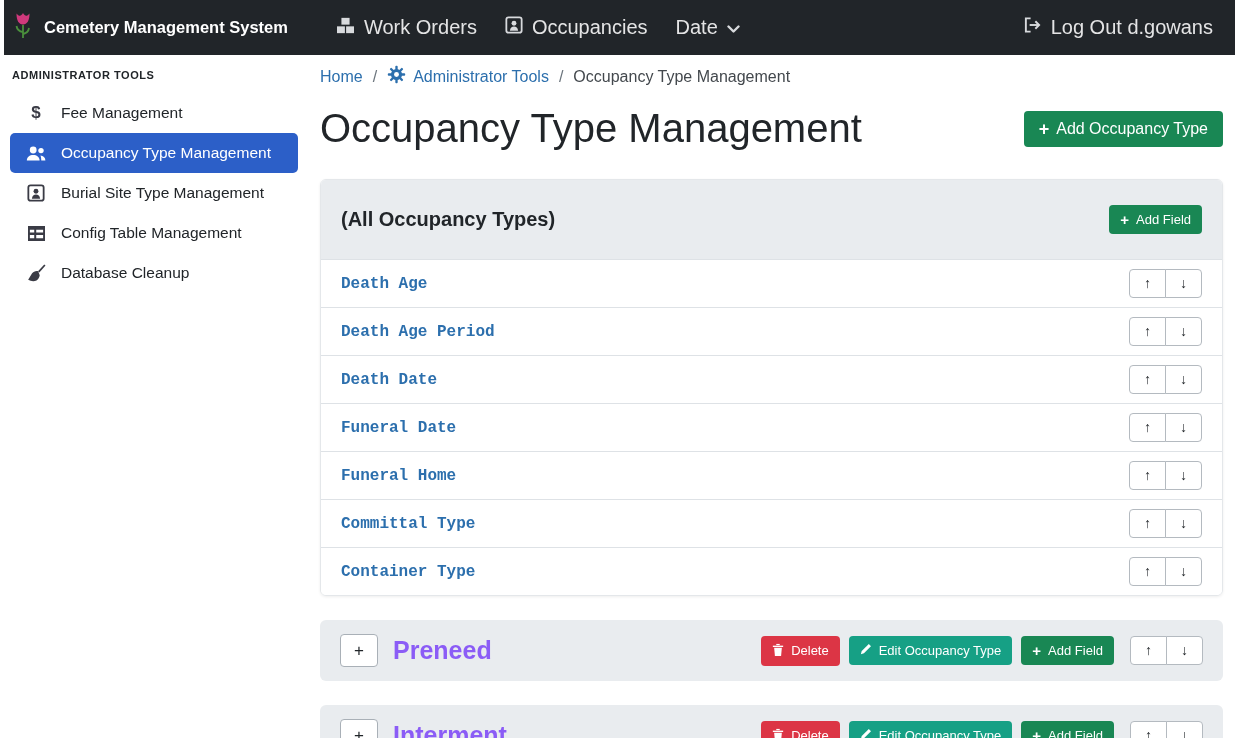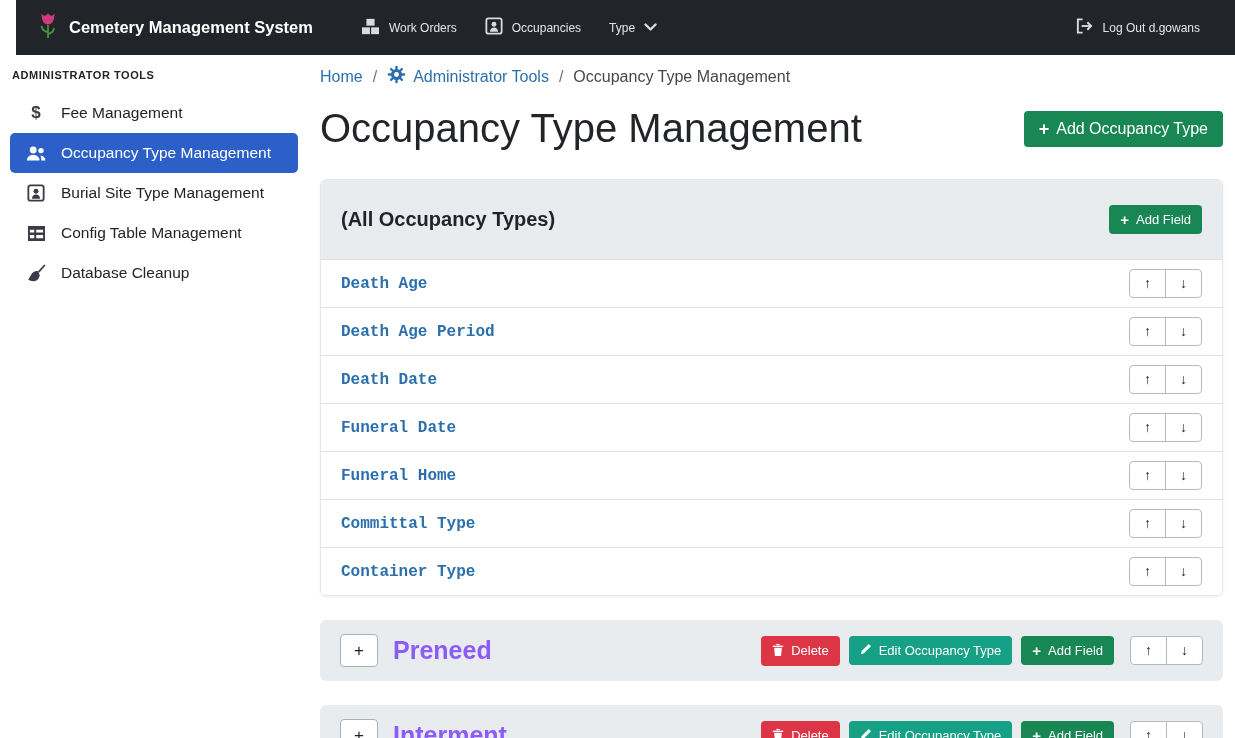--- a/index.html
+++ b/index.html
@@ -5,27 +5,27 @@
   * { box-sizing: border-box; margin: 0; padding: 0; }
   html, body { width: 1235px; height: 738px; overflow: hidden; }
   body {
     font-family: "Liberation Sans", sans-serif;
     background: #fff;
     color: #212529;
     position: relative;
   }
   
   .navbar {
-    position: absolute; top: 0; left: 16px; right: 0; height: 55px;
+    position: absolute; top: 0; left: 4px; right: 0; height: 55px;
     background: var(--navbar-dark, #212529);
-    display: flex; align-items: center; padding: 0 21px; z-index: 20; justify-content: flex-end;
+    display: flex; align-items: center; padding: 0 8px; z-index: 20; justify-content: flex-end;
   }
   .brand { display: flex; align-items: center; gap: 10px; color: #fff;
     font-weight: 700; font-size: 16.5px; margin-right: 34px; cursor: pointer; }
-  .nav-item { color: rgba(255,255,255,.88); font-size: 12px; margin: 0 14px;
+  .nav-item { color: rgba(255,255,255,.88); font-size: 20px; margin: 0 14px;
     display: flex; align-items: center; gap: 9px; cursor: pointer; }
   .nav-right { margin-left: auto; }
   
   .sidebar {
     position: absolute; top: 55px; left: 0; width: 308px; bottom: 0;
     background: #fff; padding-top: 6px;
   }
   .sidebar-heading { font-size: 11px; font-weight: 700; letter-spacing: .05em;
     color: #212529; padding: 8px 12px 12px; }
   .sidebar-item { display: flex; align-items: center; height: 40px;
@@ -115,21 +115,21 @@
       <svg width="18" height="18" viewBox="0 0 20 20">
         <rect x="1.5" y="1.5" width="17" height="17" rx="2.5" fill="none" stroke="#d8dadd" stroke-width="2"></rect>
         <circle cx="10" cy="8" r="2.7" fill="#d8dadd"></circle>
         <path d="M5.4 16.3c.4-3 2.2-4.6 4.6-4.6s4.2 1.6 4.6 4.6z" fill="#d8dadd"></path>
       </svg>
     </span>
     <span>Occupancies</span>
   </div>
 
   <div class="nav-item">
-    <span>Type</span>
+    <span>Date</span>
     <span>
       <svg width="13" height="9" viewBox="0 0 13 9" fill="none" stroke="#d8dadd" stroke-width="2.4" stroke-linecap="round" stroke-linejoin="round">
           <path d="M1.5 1.5l5 5 5-5"></path>
         </svg>
     </span>
   </div>
 
   <div class="nav-item nav-right">
     <span>
       <svg width="19" height="18" viewBox="0 0 20 19" fill="none" stroke="#d8dadd" stroke-width="2">

